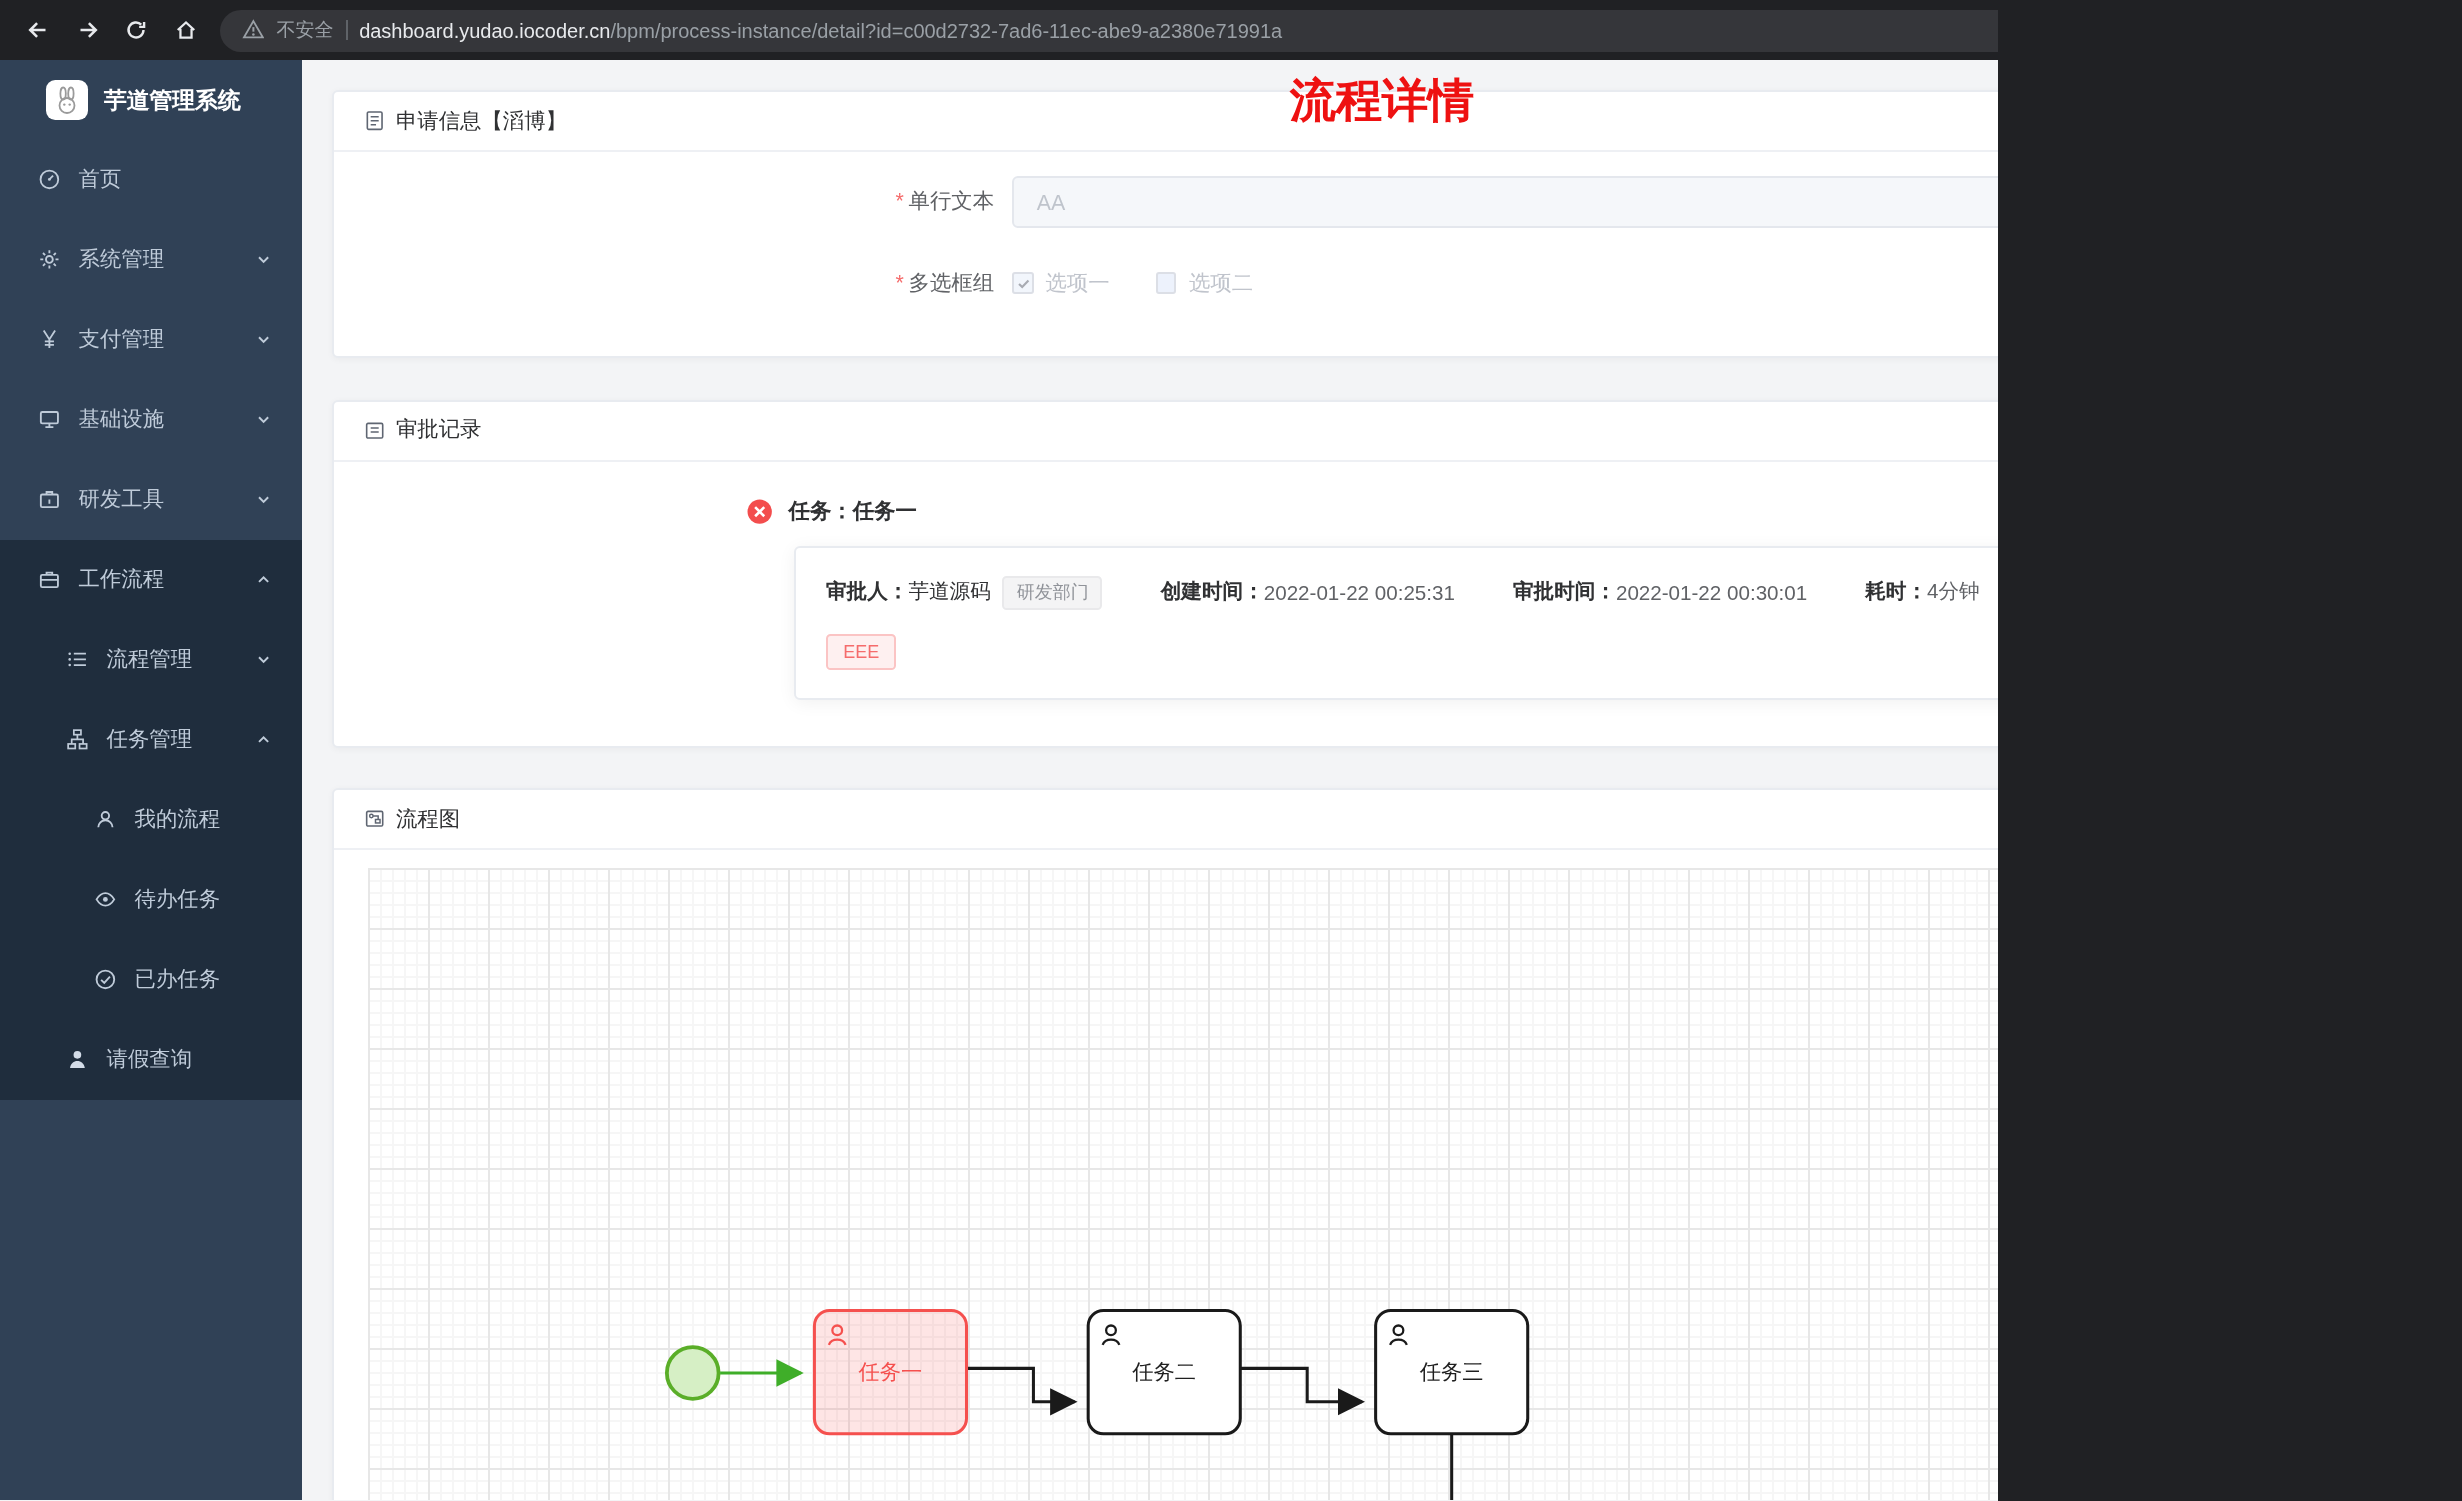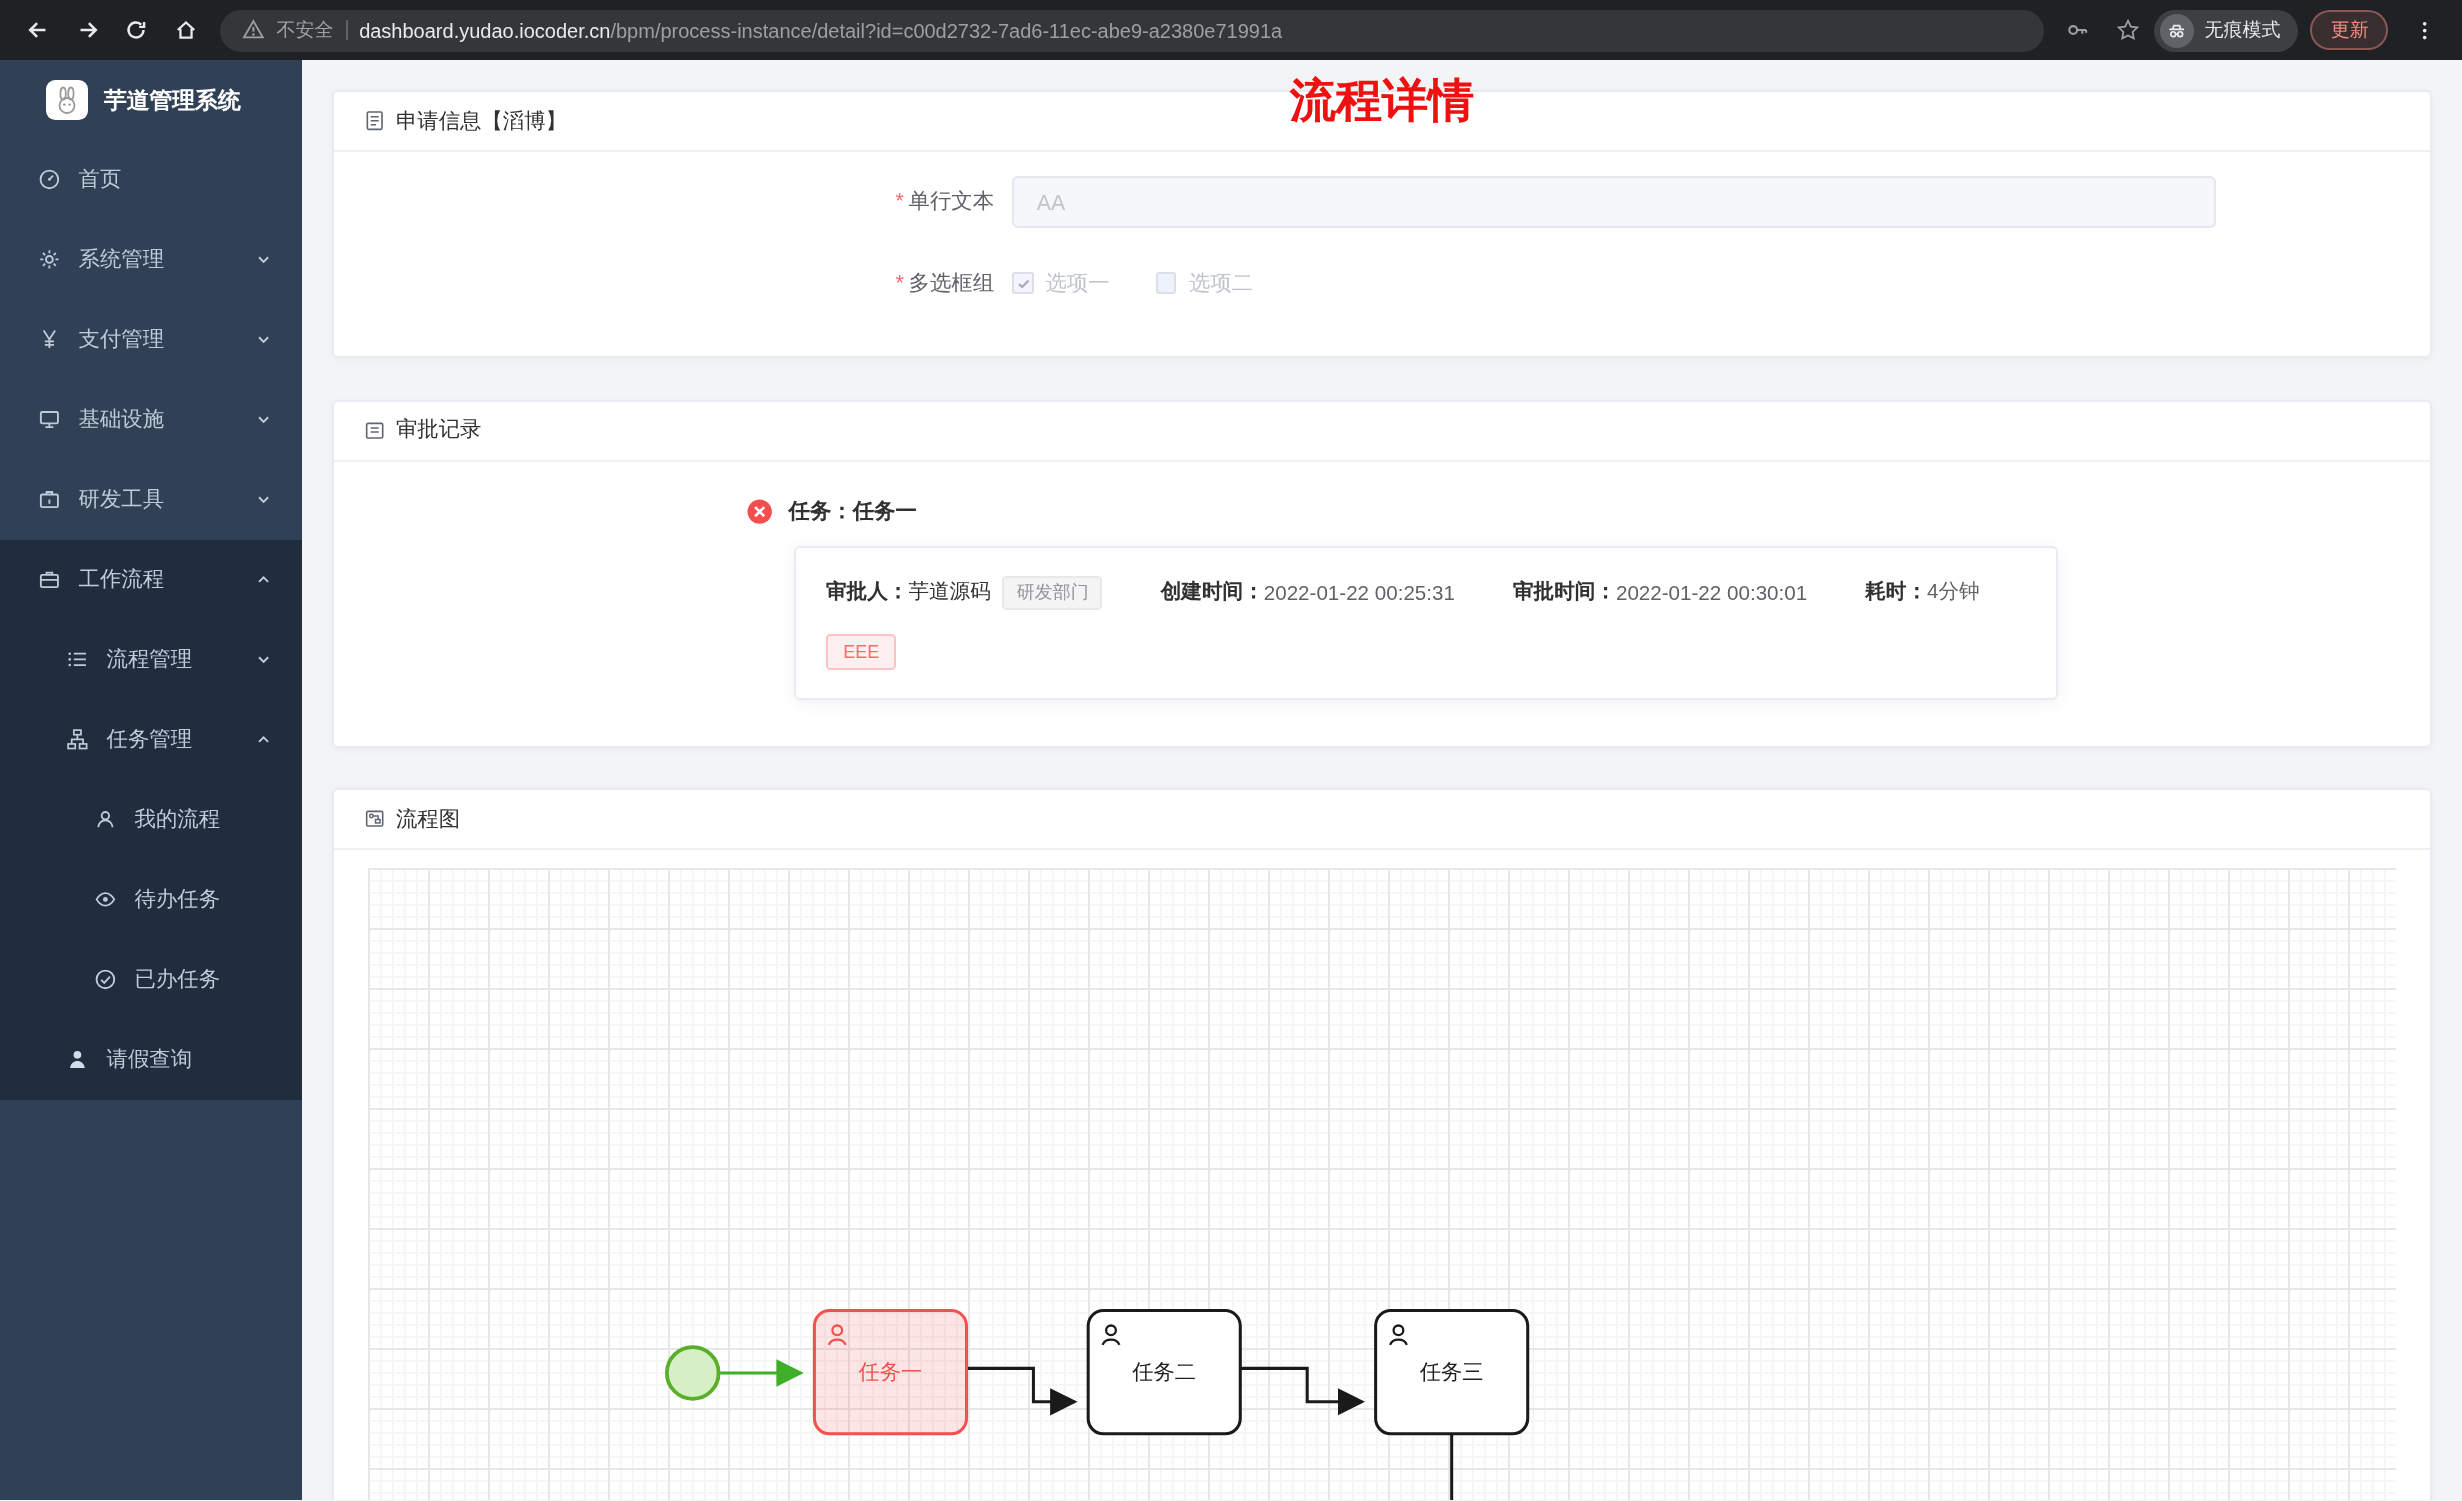--- a/index.html
+++ b/index.html
@@ -1,17 +1,17 @@
 <!DOCTYPE html>
 <html style="font-size:12px"><head>
 <meta charset="utf-8">
 <style>
   *{box-sizing:border-box;margin:0;padding:0}
   html,body{background:#202124}
-  .viewport{width:2462px;height:1501px;overflow:hidden}
+  .viewport{width:1998px;height:1501px;overflow:hidden}
   .stage{width:1231px;height:751px;transform:scale(2);transform-origin:0 0;overflow:hidden;
          font-family:"Liberation Sans","DejaVu Sans",sans-serif;background:#f3f4f6}
 
   
   .chrome{height:30px;background:#202124;display:flex;align-items:center;padding:0 7.6px;gap:1.5px}
   .cbtn{width:23px;height:23px;display:flex;align-items:center;justify-content:center;border-radius:50%;color:#e8eaed;flex-shrink:0}
   .omni{flex:1;height:21px;background:#35363a;border-radius:10.7px;display:flex;align-items:center;padding:0 10.7px;margin:0 4.6px;gap:6px;min-width:0}
   .sec{color:#9aa0a6;font-size:9.5px;white-space:nowrap}
   .omnisep{width:0.8px;height:10.7px;background:#5f6368;flex-shrink:0}
   .url{font-size:10px;white-space:nowrap;overflow:hidden;text-overflow:ellipsis;flex:1}

